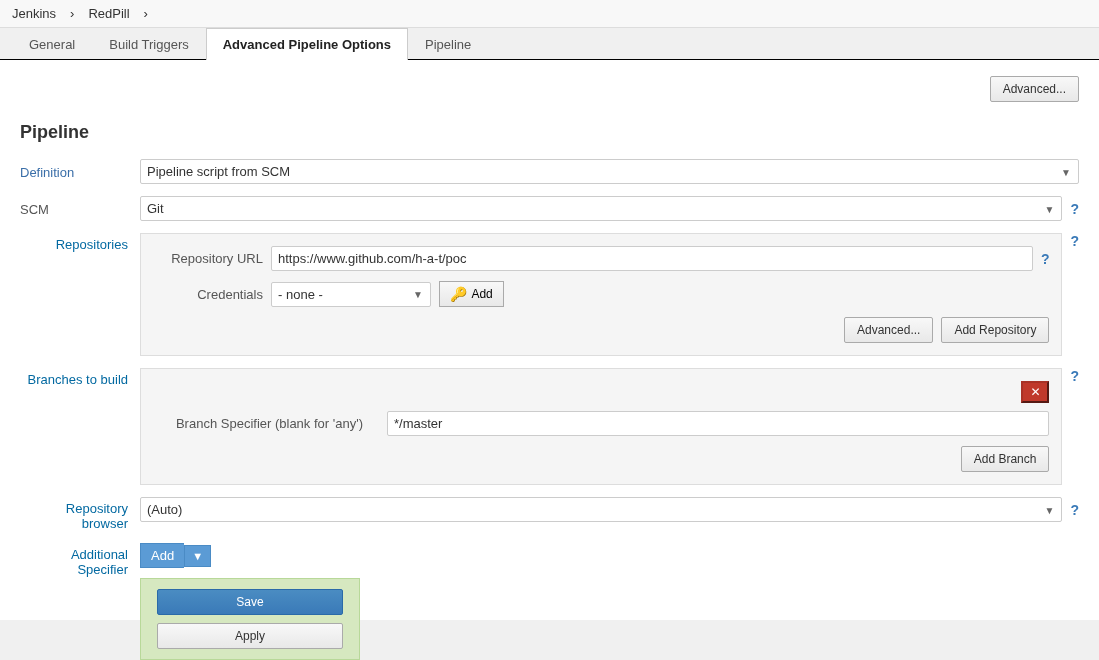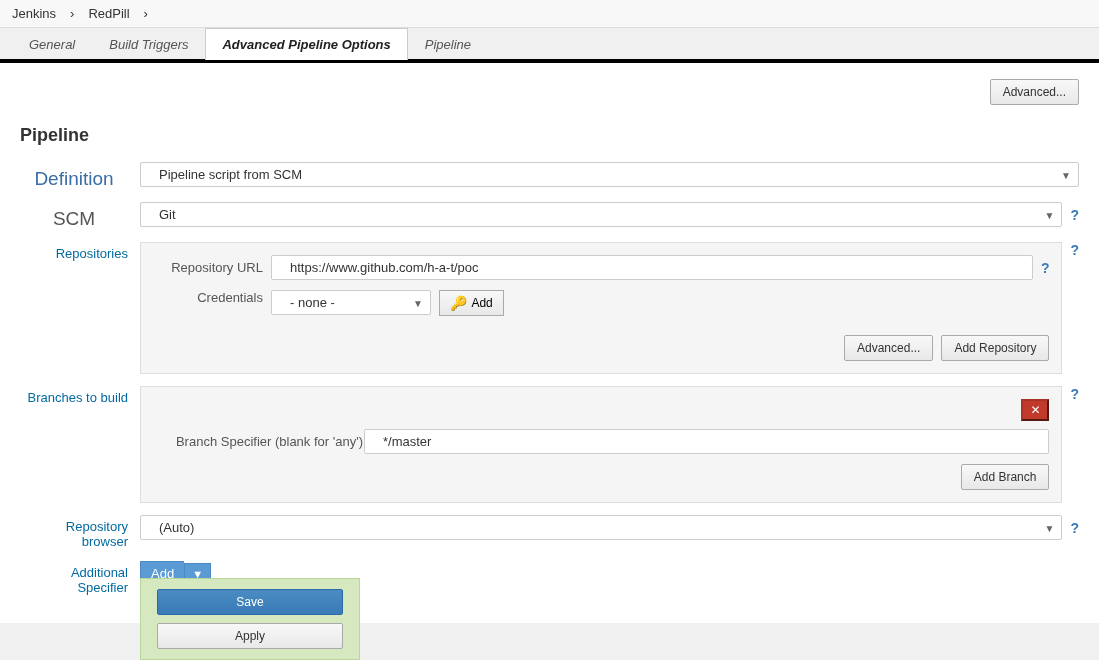--- a/index.html
+++ b/index.html
@@ -12,25 +12,24 @@
       padding: 6px 12px;
       display: flex;
       align-items: center;
       gap: 14px;
       font-size: 13px;
     }
 
     
     .tabs {
       background: #f0f0f0;
-      border-bottom: 4px solid #000000;
+      border-bottom: 1px solid #000000;
       display: flex;
       padding: 0 12px;
       margin-top: 0;
-      font-style: italic;
     }
     .tab {
       padding: 8px 16px;
       cursor: pointer;
       border: 1px solid transparent;
       border-bottom: none;
       margin-bottom: -1px;
       background: transparent;
       font-size: 13px;
       color: #555;
@@ -64,34 +63,34 @@
     }
 
     
     .form-row {
       display: flex;
       align-items: flex-start;
       margin-bottom: 12px;
     }
     .form-label {
       width: 120px;
-      text-align: center;
+      text-align: left;
       padding-right: 12px;
       padding-top: 6px;
       color: #555;
-      font-size: 19px;
+      font-size: 13px;
       flex-shrink: 0;
     }
     .form-label.blue { color: #3a6ea8; }
     .form-control-wrap { flex: 1; }
 
     select, input[type="text"] {
       border: 1px solid #ccc;
       border-radius: 2px;
-      padding: 4px 18px;
+      padding: 4px 6px;
       font-size: 13px;
       background: #fff;
       color: #333;
     }
     select { background: #fff; }
     .select-with-arrow {
       position: relative;
       display: inline-block;
       width: 100%;
     }
@@ -134,21 +133,22 @@
     }
     .repo-url-input {
       flex: 1;
       border: 1px solid #ccc;
       padding: 4px 6px;
       font-size: 13px;
     }
 
     .credentials-row {
       display: flex;
-      margin-bottom: 19px;
+      align-items: center;
+      margin-bottom: 10px;
       gap: 8px;
     }
     .credentials-select-wrap {
       position: relative;
       display: inline-block;
     }
     .credentials-select-wrap select {
       padding-right: 24px;
       appearance: none;
       min-width: 160px;
@@ -221,21 +221,21 @@
       width: 100%;
     }
     .branch-header {
       display: flex;
       justify-content: flex-end;
       margin-bottom: 8px;
     }
     .branch-row {
       display: flex;
       align-items: center;
-      gap: 1px;
+      gap: 24px;
       margin-bottom: 10px;
     }
     .branch-label {
       width: 210px;
       text-align: right;
       font-size: 13px;
       color: #555;
       flex-shrink: 0;
     }
 

